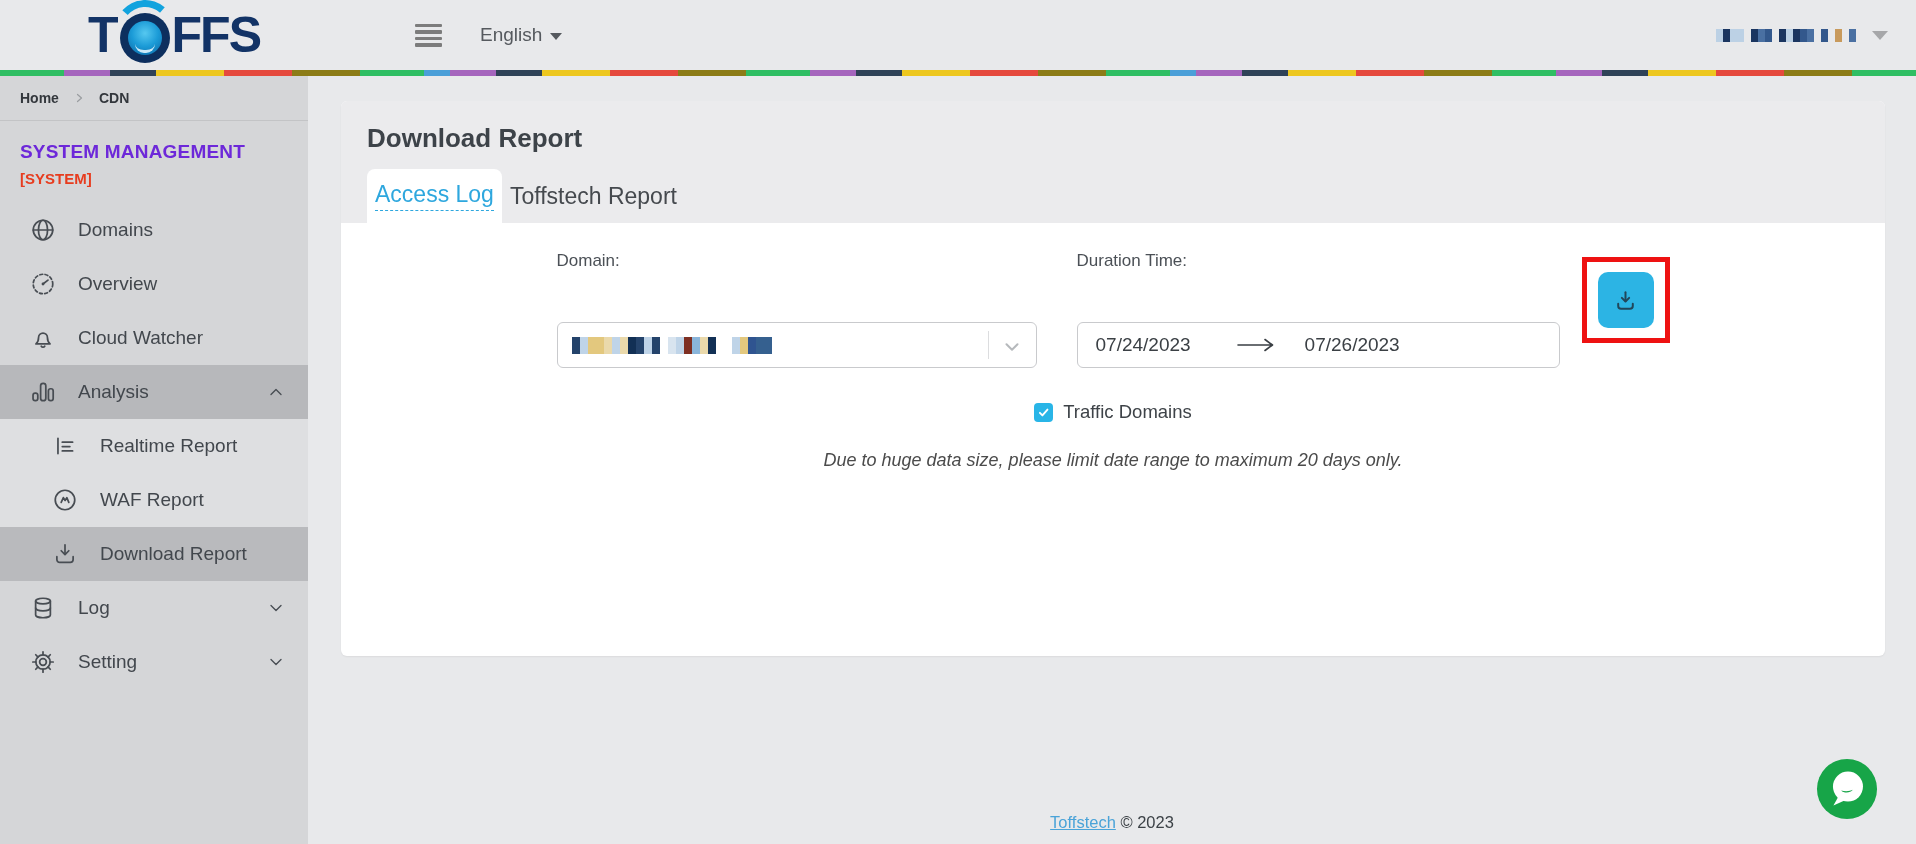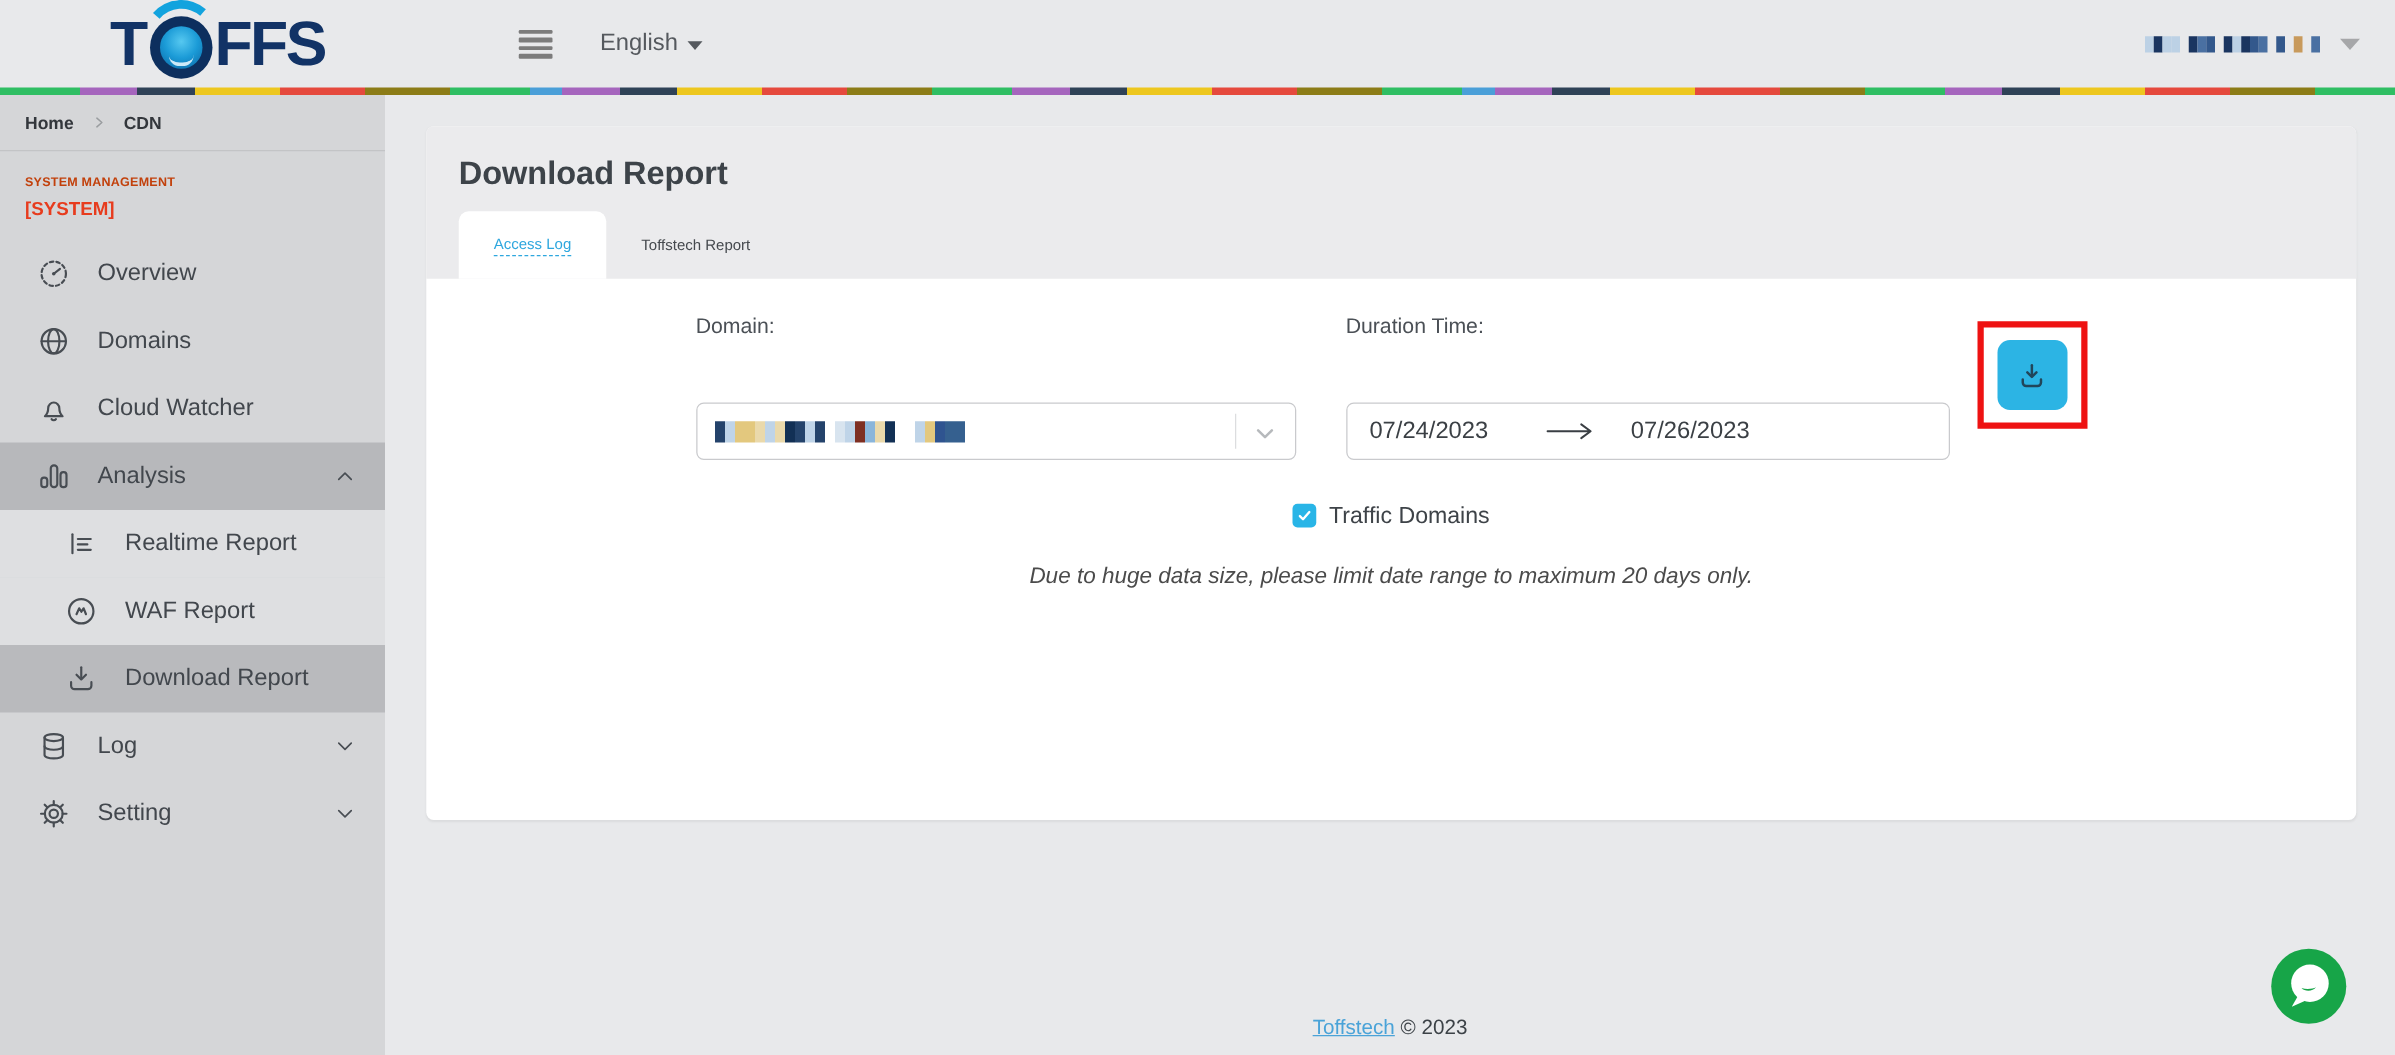--- a/index.html
+++ b/index.html
@@ -39,38 +39,38 @@
       #2f4257 496px 542px, #edc71f 542px 610px, #e5493d 610px 678px,
       #8c7c17 678px 746px);
   }
 
   
   .sidebar { position:absolute; top:76px; left:0; width:308px; height:768px; background:#d5d6d8; }
   .breadcrumb { height:45px; display:flex; align-items:center; padding:0 20px; gap:14px; border-bottom:1px solid #c3c4c6;text-align:right; }
   .crumb { font-size:14px; font-weight:700; color:#33373c; cursor:pointer; }
   .crumb-sep { color:#9a9da0; display:flex; }
   .side-section { padding:20px 20px 8px 20px; }
-  .side-section-title { font-size:10px; font-weight:700; color:#c2410c; letter-spacing:.2px; }
+  .side-section-title { font-size:19px; font-weight:700; color:#6d28d9; letter-spacing:.2px; }
   .side-section-env { font-size:15px; font-weight:700; color:#e73c1e; margin-top:7px; }
   .menu { margin-top:8px; }
   .menu-item { height:54px; display:flex; align-items:center; padding:0 22px 0 30px; gap:22px; font-size:19px; color:#42474d; cursor:pointer; }
   .menu-item svg { flex:0 0 auto; }
   .menu-item .grow { flex:1; }
   .menu-item.parent-open { background:#b7b8bb; }
   .submenu .menu-item { background:#dedfe1; padding-left:52px; }
   .submenu .menu-item.active { background:#b9babd; }
   .icon-stroke { stroke:#484d53; fill:none; stroke-width:1.6; stroke-linecap:round; stroke-linejoin:round; }
 
   
   .main { position:absolute; top:76px; left:308px; right:0; height:768px; background:#e8e9eb; }
   .card { margin:25px 31px 0 33px; height:555px; border-radius:6px; background:#fff; box-shadow:0 1px 2px rgba(0,0,0,.06); }
   .card-header { background:#ebebed; border-radius:6px 6px 0 0; padding:22px 26px 0 26px; }
   .card-title { font-size:26px; color:#3d4349; }
   .tabs { display:flex; margin-top:15px; }
-  .tab { height:54px; display:flex; align-items:center; padding:0 28px; font-size:12px; color:#45494e; cursor:pointer; }
+  .tab { height:54px; display:flex; align-items:center; padding:0 8px; font-size:23px; color:#45494e; cursor:pointer; }
   .tab.active { background:#fff; border-radius:8px 8px 0 0; color:#2ea7de; }
   .tab.active .tab-label { border-bottom:1px dashed #2ea7de; padding-bottom:2px; }
   .card-body { padding-top:28px; }
 
   .form-row { display:flex; justify-content:center; align-items:flex-start; }
   .field { display:flex; flex-direction:column;gap:40px; }
   .field-label { font-size:17px; color:#4b5056; margin-bottom:11px; }
   .field-domain { width:480px; margin-right:40px; }
   .field-duration { width:483px; }
   .select-box { position:relative; height:46px; border:1px solid #c9cacd; border-radius:6px; background:#fff; display:flex; align-items:center; padding:0 56px 0 14px; cursor:pointer; }
@@ -162,33 +162,33 @@
     </div>
 
     <div class="side-section">
       <div class="side-section-title">SYSTEM MANAGEMENT</div>
       <div class="side-section-env">[SYSTEM]</div>
     </div>
 
     <nav class="menu">
       <div class="menu-item">
         <svg width="26" height="26" viewBox="0 0 24 24" class="icon-stroke">
+            <circle cx="12" cy="12" r="9"></circle>
+            <ellipse cx="12" cy="12" rx="4.2" ry="9"></ellipse>
+            <path d="M3 12h18"></path>
+          </svg>
+        <span>Domains</span>
+      </div>
+      <div class="menu-item">
+        <svg width="26" height="26" viewBox="0 0 24 24" class="icon-stroke">
             <circle cx="12" cy="12" r="9" stroke-dasharray="2.6 2.3"></circle>
             <path d="M12 12l4.6-3.6"></path>
             <circle cx="12" cy="12" r="1.3" fill="#484d53" stroke="none"></circle>
           </svg>
         <span>Overview</span>
-      </div>
-      <div class="menu-item">
-        <svg width="26" height="26" viewBox="0 0 24 24" class="icon-stroke">
-            <circle cx="12" cy="12" r="9"></circle>
-            <ellipse cx="12" cy="12" rx="4.2" ry="9"></ellipse>
-            <path d="M3 12h18"></path>
-          </svg>
-        <span>Domains</span>
       </div>
       <div class="menu-item">
         <svg width="26" height="26" viewBox="0 0 24 24" class="icon-stroke">
             <path d="M5.5 17.5c1.8-1.6 2.4-3.6 2.4-6a4.1 4.1 0 0 1 8.2 0c0 2.4.6 4.4 2.4 6z"></path>
             <path d="M10.4 19.6a1.9 1.9 0 0 0 3.2 0"></path>
           </svg>
         <span>Cloud Watcher</span>
       </div>
       <div class="menu-item parent-open">
         <svg width="26" height="26" viewBox="0 0 24 24" class="icon-stroke">

